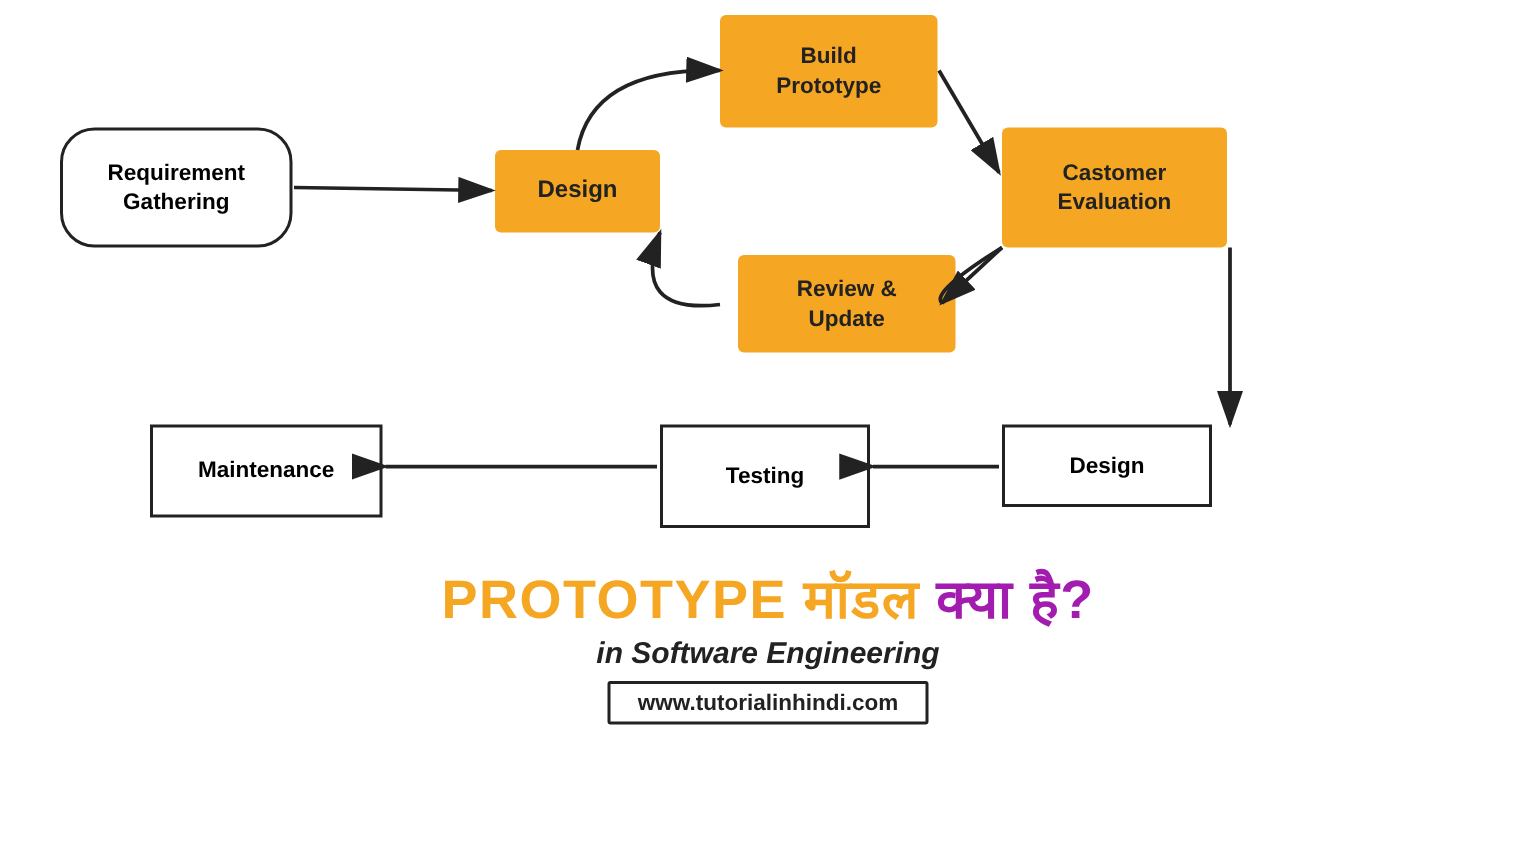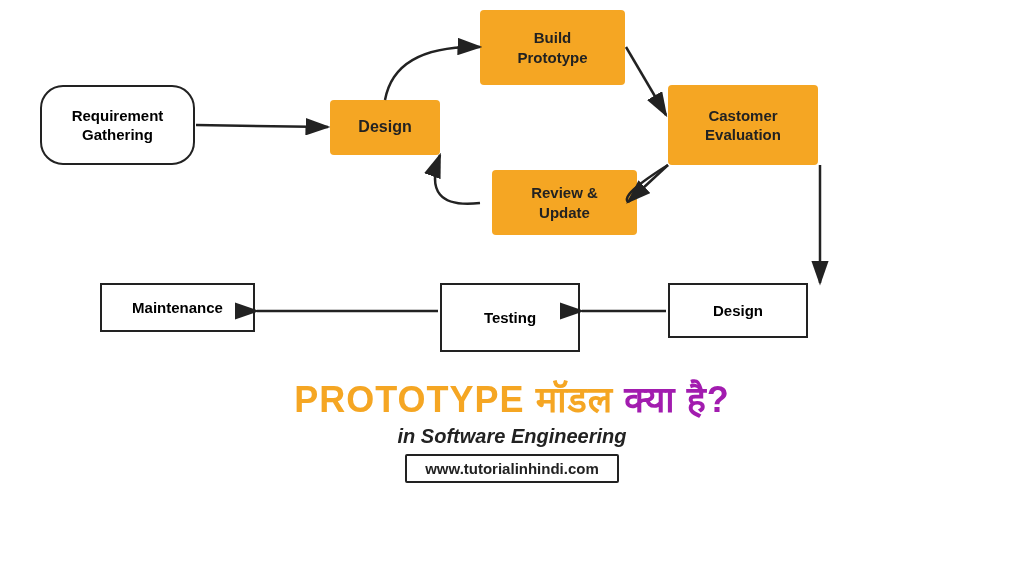--- a/index.html
+++ b/index.html
@@ -111,21 +111,21 @@
       top: 283px;
       width: 140px;
       height: 69px;
     }
 
     
     .box-maintenance {
       left: 100px;
       top: 283px;
       width: 155px;
-      height: 49px;
+      height: 62px;
     }
 
     
     .arrows-svg {
       position: absolute;
       top: 0;
       left: 0;
       width: 100%;
       height: 100%;
       pointer-events: none;

